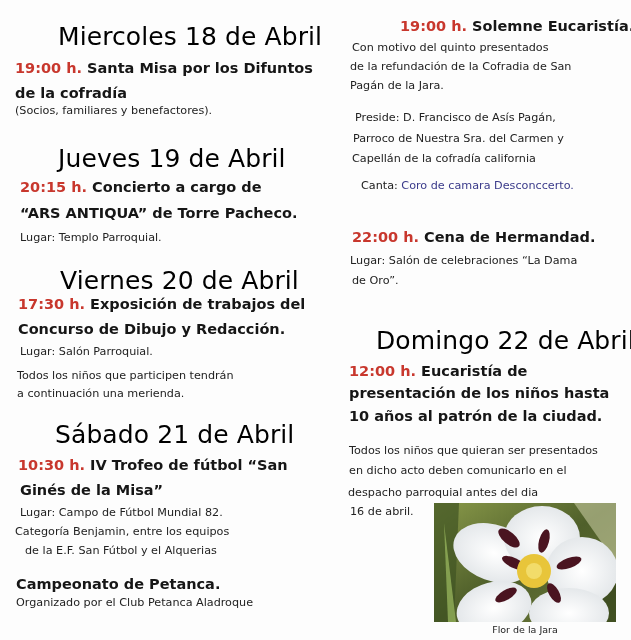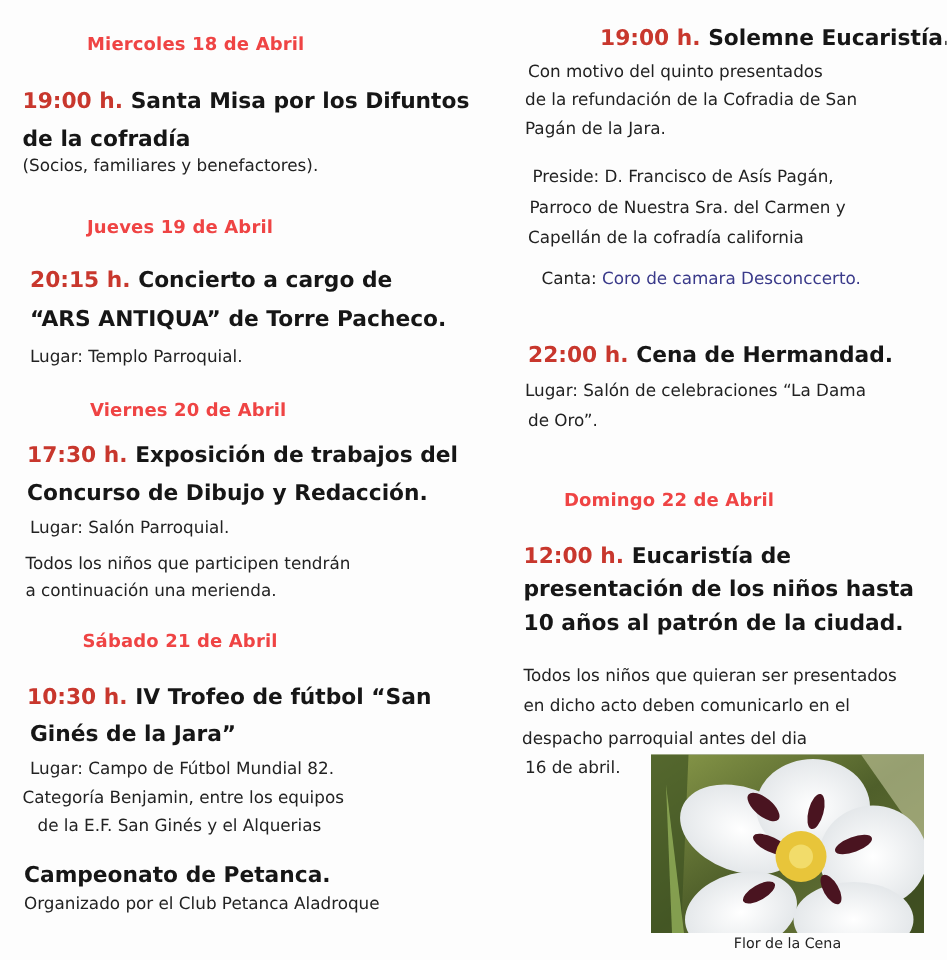--- a/index.html
+++ b/index.html
@@ -6,23 +6,23 @@
   body {
     width: 631px; height: 640px; overflow: hidden;
     background: #fdfdfd;
     font-family: "DejaVu Sans", "Liberation Sans", sans-serif;
     color: #1a1a1a;
     position: relative;
   }
 
   .day-heading {
     position: absolute;
-    font-weight: bold;
-    color: #ef4444;
-    font-size: 12px;
+    font-weight: normal;
+    color: #000000;
+    font-size: 25px;
     letter-spacing: 0.1px;
     white-space: nowrap;
   }
   .event-title {
     position: absolute;
     font-weight: bold;
     font-size: 14.5px;
     line-height: 25px;
     color: #161616;
     white-space: nowrap;
@@ -75,24 +75,24 @@
 <div class="event-title" style="left:18px; top:317px;">Concurso de Dibujo y Redacción.</div>
 <div class="note" style="left:20px; top:342px;">Lugar: Salón Parroquial.</div>
 <div class="note" style="left:17px; top:366px;">Todos los niños que participen tendrán</div>
 <div class="note" style="left:17px; top:384px;">a continuación una merienda.</div>
 
 <div class="day-heading" style="left:55px; top:420px;">Sábado 21 de Abril</div>
 <div class="event-title" style="left:18px; top:453px;">
   <span class="time">10:30 h.</span>
   <span>IV Trofeo de fútbol “San</span>
 </div>
-<div class="event-title" style="left:20px; top:478px;">Ginés de la Jara”</div>
+<div class="event-title" style="left:20px; top:478px;">Ginés de la Misa”</div>
 <div class="note" style="left:20px; top:503px;">Lugar: Campo de Fútbol Mundial 82.</div>
 <div class="note" style="left:15px; top:522px;">Categoría Benjamin, entre los equipos</div>
-<div class="note" style="left:25px; top:541px;">de la E.F. San Ginés y el Alquerias</div>
+<div class="note" style="left:25px; top:541px;">de la E.F. San Fútbol y el Alquerias</div>
 
 <div class="event-title" style="left:16px; top:572px;">Campeonato de Petanca.</div>
 <div class="note" style="left:16px; top:593px;">Organizado por el Club Petanca Aladroque</div>
 
 <div class="event-title" style="left:352px; top:14px;margin-left:48px;">
   <span class="time">19:00 h.</span>
   <span>Solemne Eucaristía.</span>
 </div>
 <div class="note" style="left:352px; top:38px;">Con motivo del quinto presentados</div>
 <div class="note" style="left:350px; top:57px;">de la refundación de la Cofradia de San</div>
@@ -153,13 +153,13 @@
       <ellipse cx="-20" cy="-20" rx="5" ry="13" transform="rotate(-65 -20 -20)" fill="#4a1420"></ellipse>
       <ellipse cx="10" cy="-42" rx="5" ry="12" transform="rotate(15 10 -42)" fill="#4a1420"></ellipse>
       <ellipse cx="35" cy="-20" rx="5" ry="13" transform="rotate(70 35 -20)" fill="#4a1420"></ellipse>
       <ellipse cx="-28" cy="12" rx="5" ry="12" transform="rotate(60 -28 12)" fill="#4a1420"></ellipse>
       <ellipse cx="20" cy="10" rx="5" ry="11" transform="rotate(-30 20 10)" fill="#4a1420"></ellipse>
       <circle cx="0" cy="-12" r="17" fill="#e8c53a"></circle>
       <circle cx="0" cy="-12" r="8" fill="#f2dc6a"></circle>
     </g>
   </svg>
 </div>
-<div class="caption">Flor de la Cena</div>
+<div class="caption">Flor de la Jara</div>
 
 </body></html>

